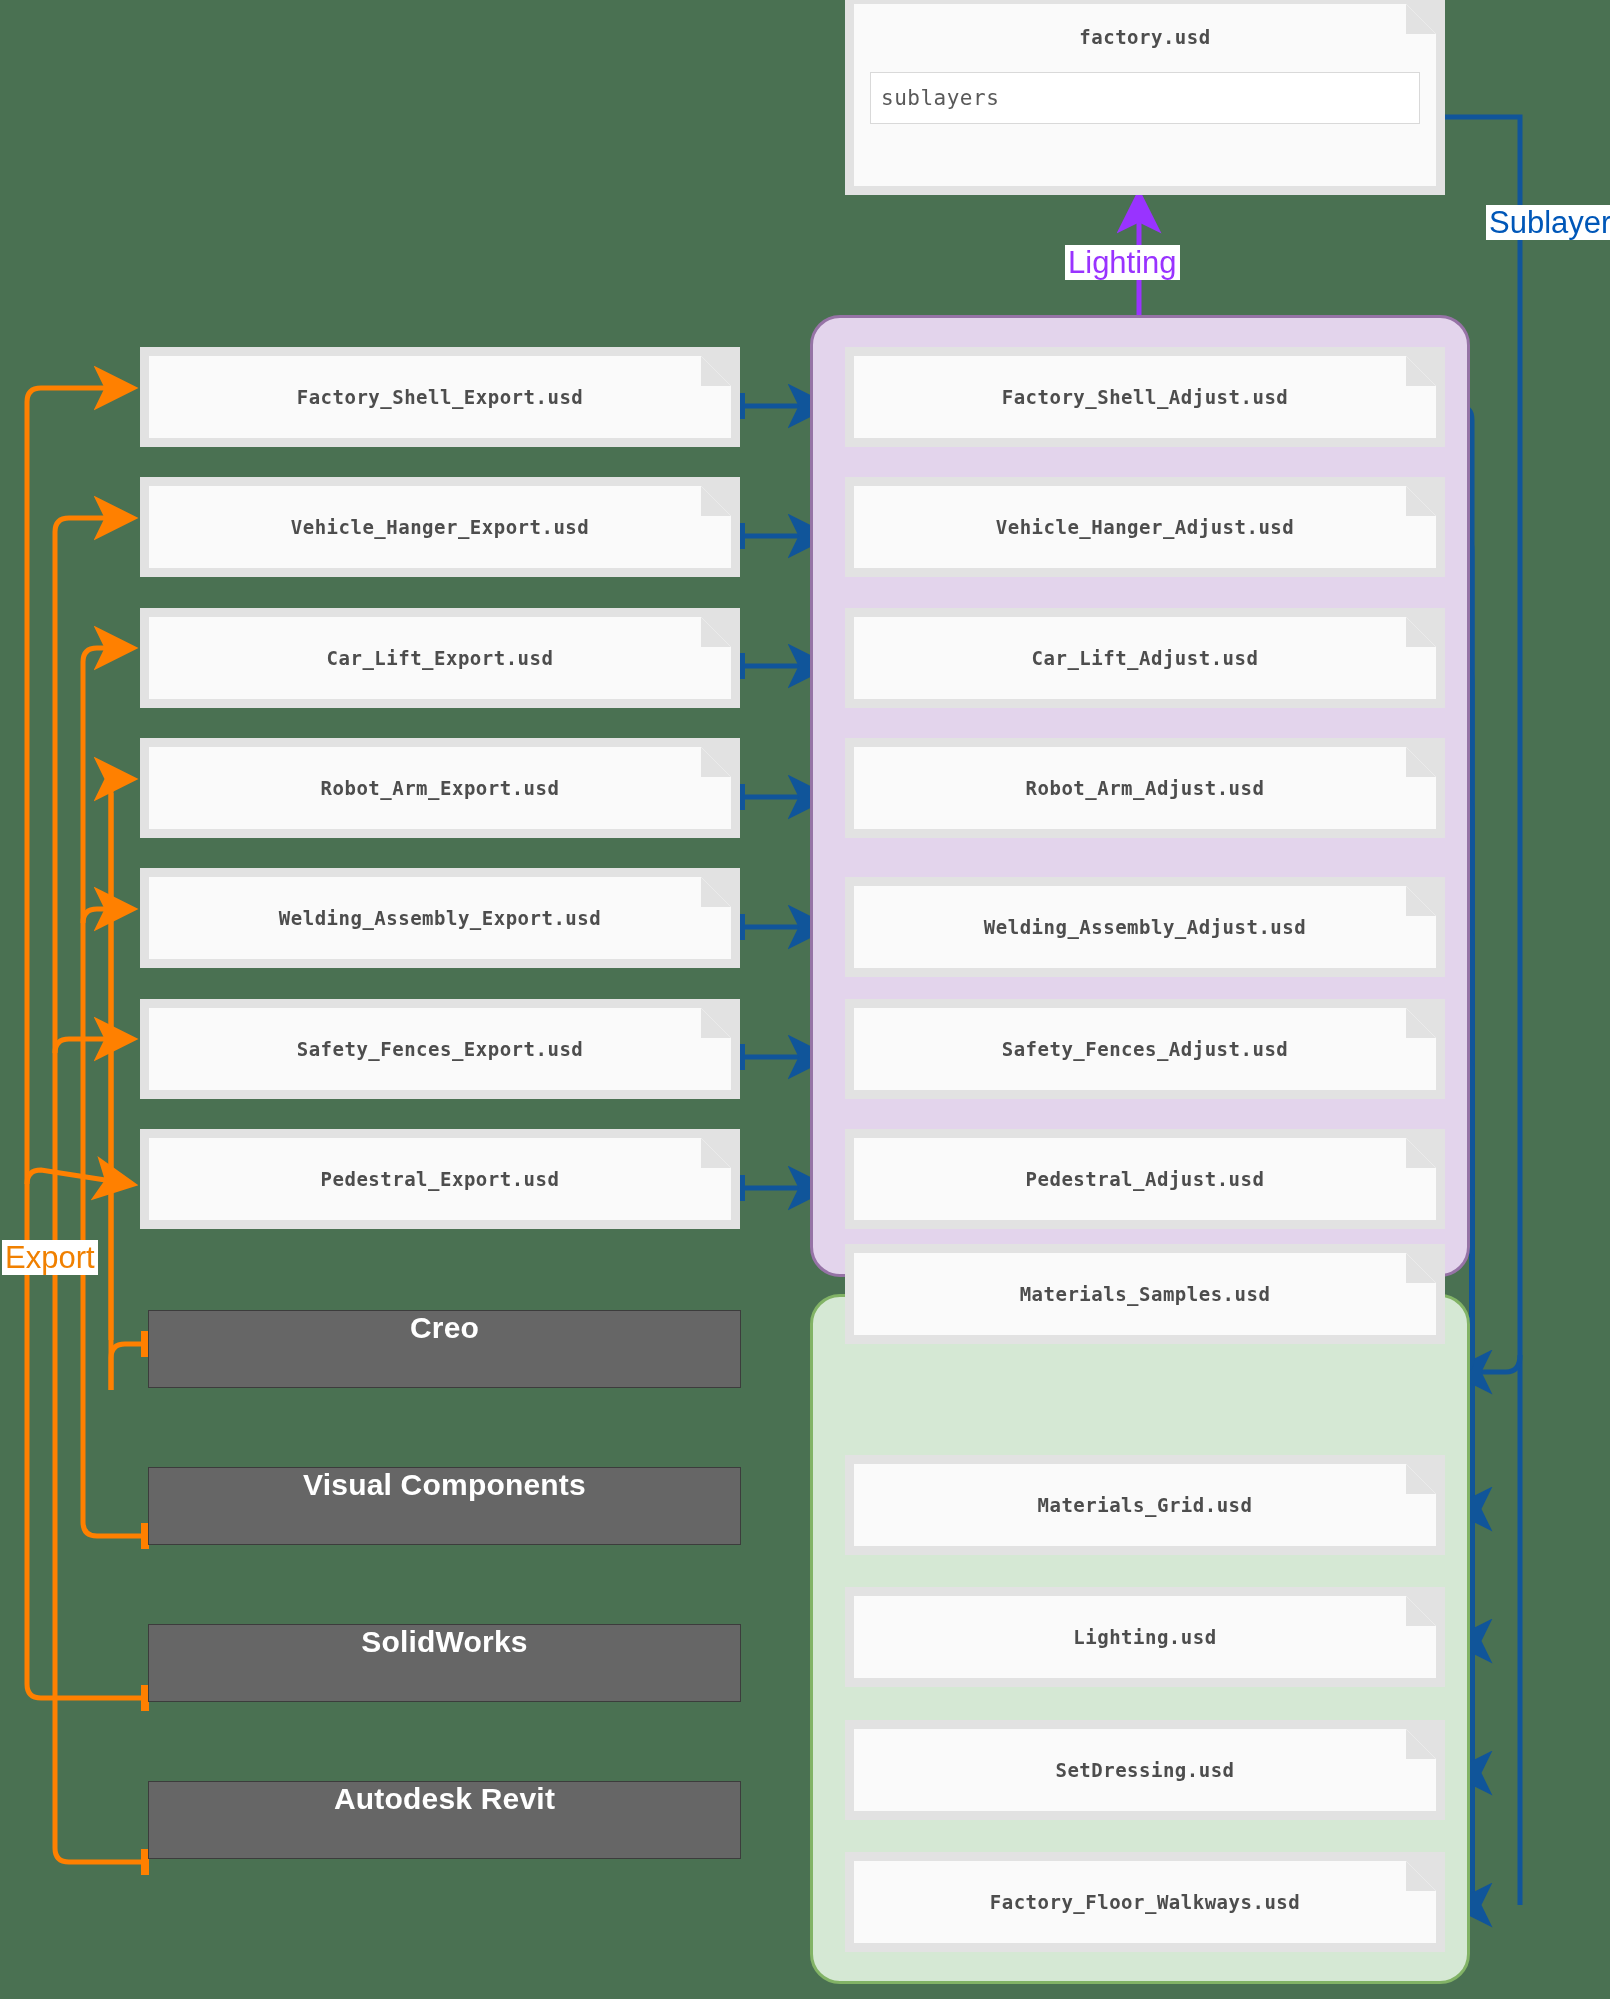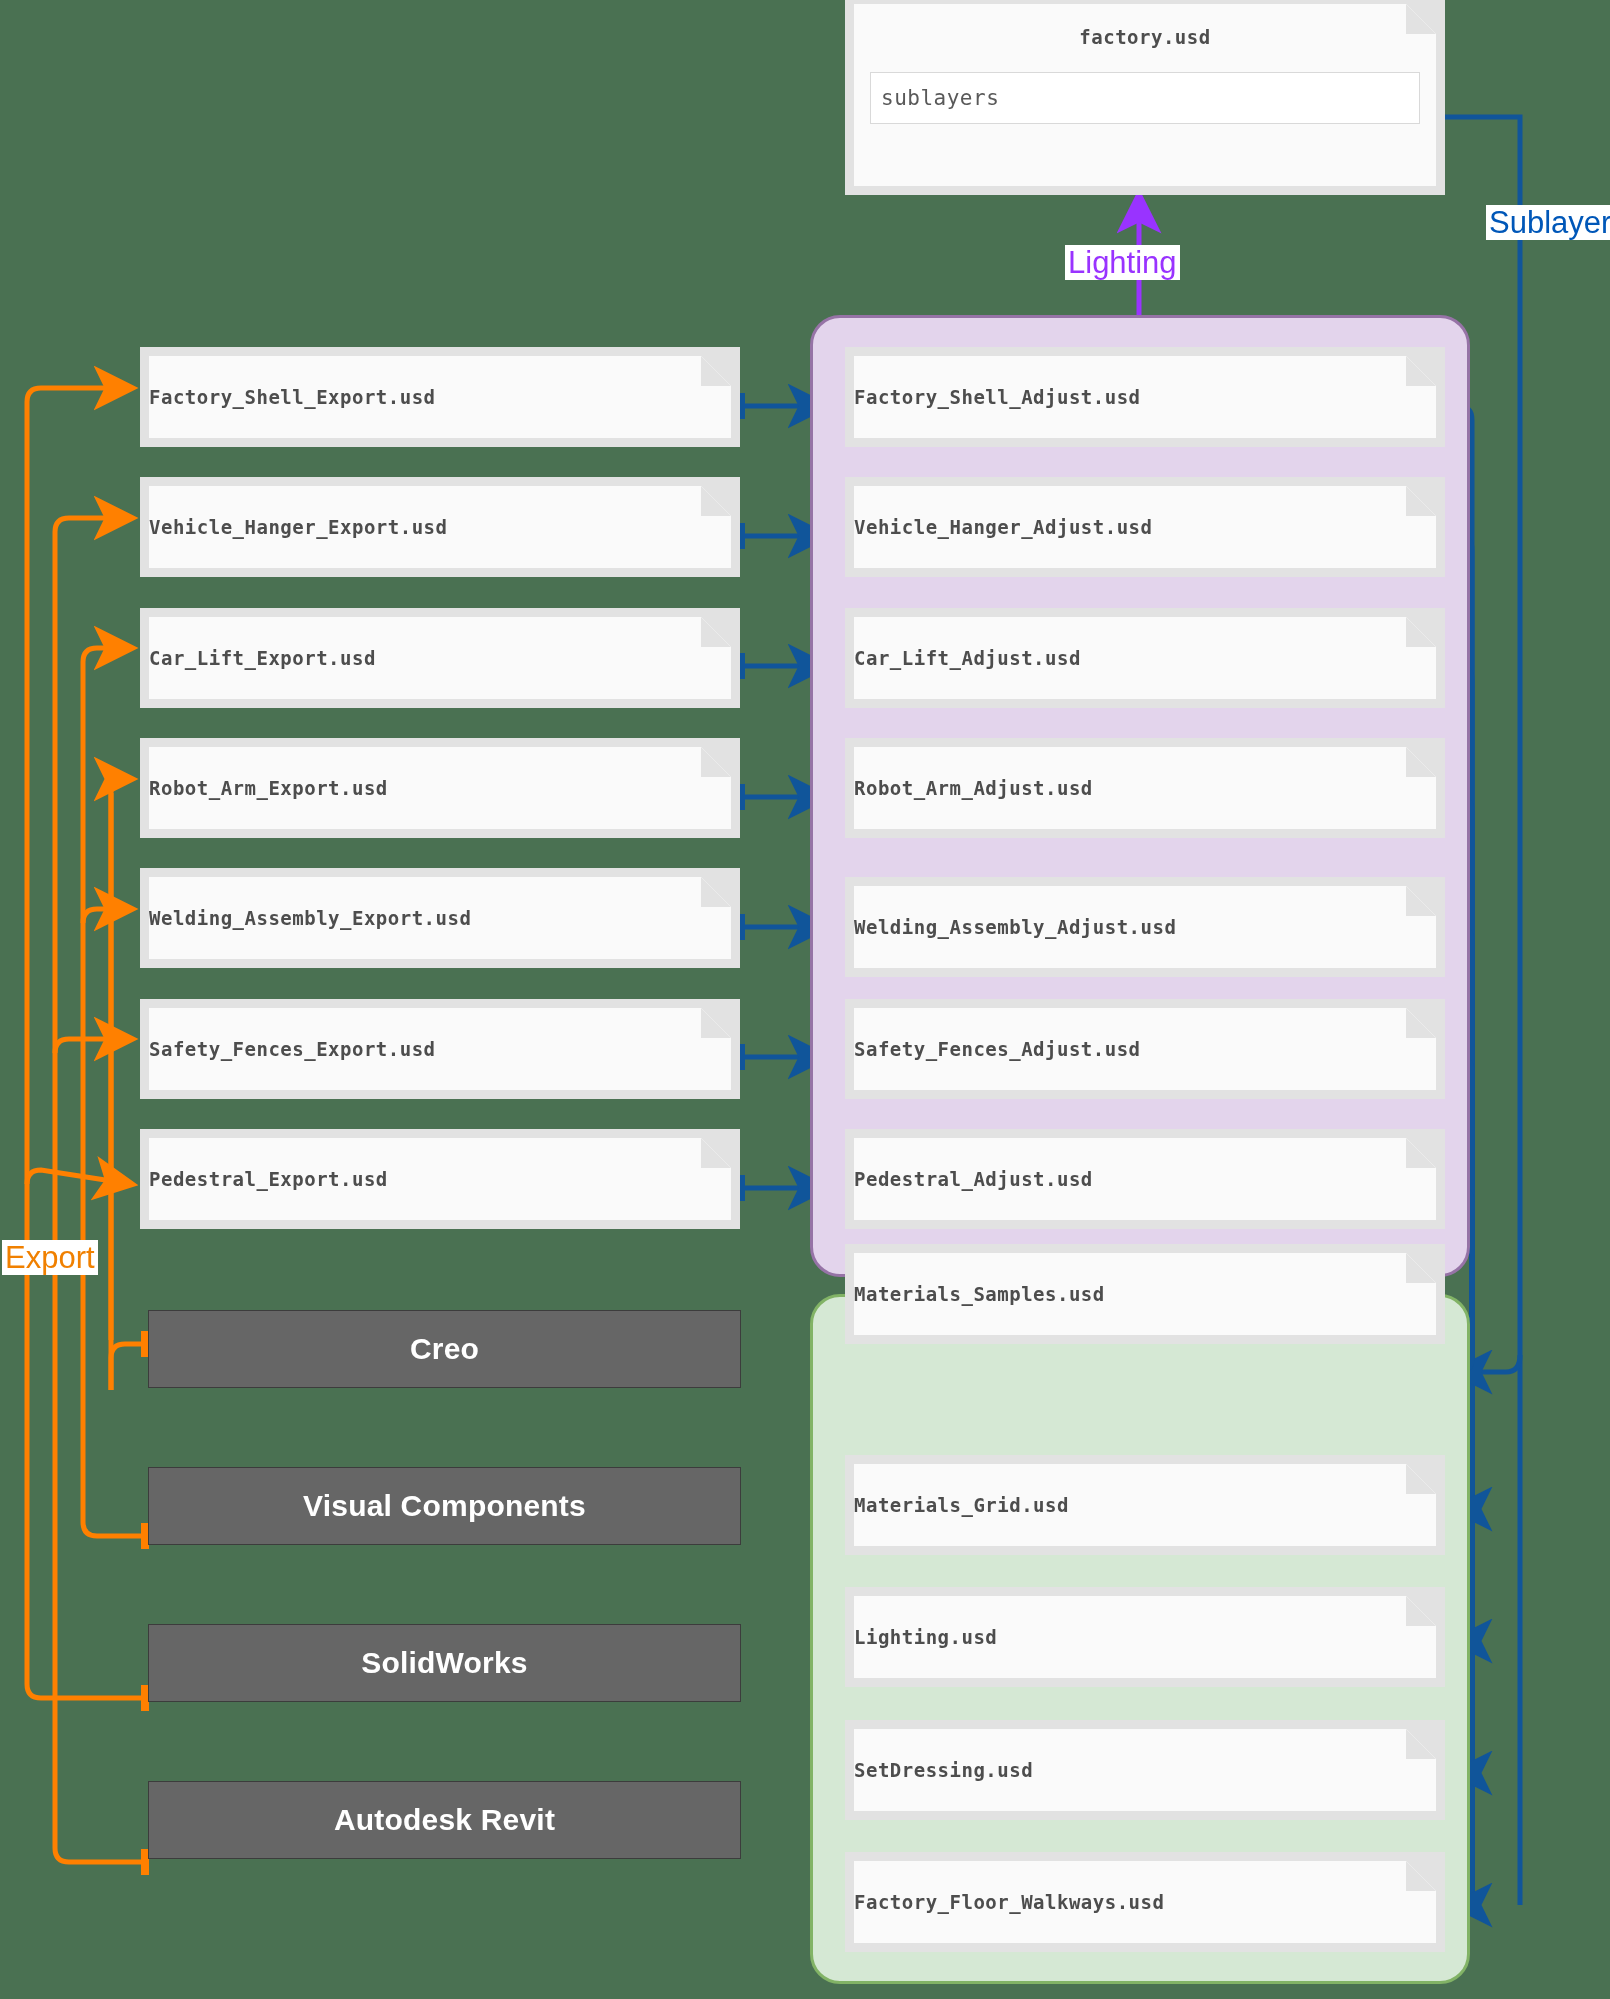--- a/index.html
+++ b/index.html
@@ -24,21 +24,21 @@
     box-sizing:border-box;
     background:#e2e2e2;
     padding:9px;
   }
   .doc .inner{
     position:relative;
     width:100%;height:100%;
     background:#fafafa;
     -webkit-clip-path:polygon(0 0, calc(100% - 30px) 0, 100% 30px, 100% 100%, 0 100%);
     clip-path:polygon(0 0, calc(100% - 30px) 0, 100% 30px, 100% 100%, 0 100%);
-    display:flex;align-items:center;
+    display:flex;align-items:center;justify-content:center;
   }
   .doc .fold{
     position:absolute;top:0;right:0;
     width:30px;height:30px;
     background:#e2e2e2;
     -webkit-clip-path:polygon(0 0, 100% 100%, 0 100%);
     clip-path:polygon(0 0, 100% 100%, 0 100%);
   }
   .doc .label{
     font-family:"DejaVu Sans Mono","Liberation Mono",monospace;
@@ -65,21 +65,21 @@
   }
   .doc.root .field span{
     font-family:"DejaVu Sans Mono","Liberation Mono",monospace;
     font-size:21px;color:#595959;letter-spacing:0.5px;
   }
 
   
   .appbox{
     position:absolute;box-sizing:border-box;
     background:#666666;border:1px solid #3c3c3c;
-    display:flex;align-items:center;justify-content:center;
+    display:flex;align-items:flex-start;justify-content:center;
     color:#ffffff;font-weight:bold;font-size:30px;
     font-family:"Liberation Sans",sans-serif;
     letter-spacing:0.2px;
   }
 
   
   .elabel{
     position:absolute;
     background:#ffffff;
     font-family:"Liberation Sans",sans-serif;

